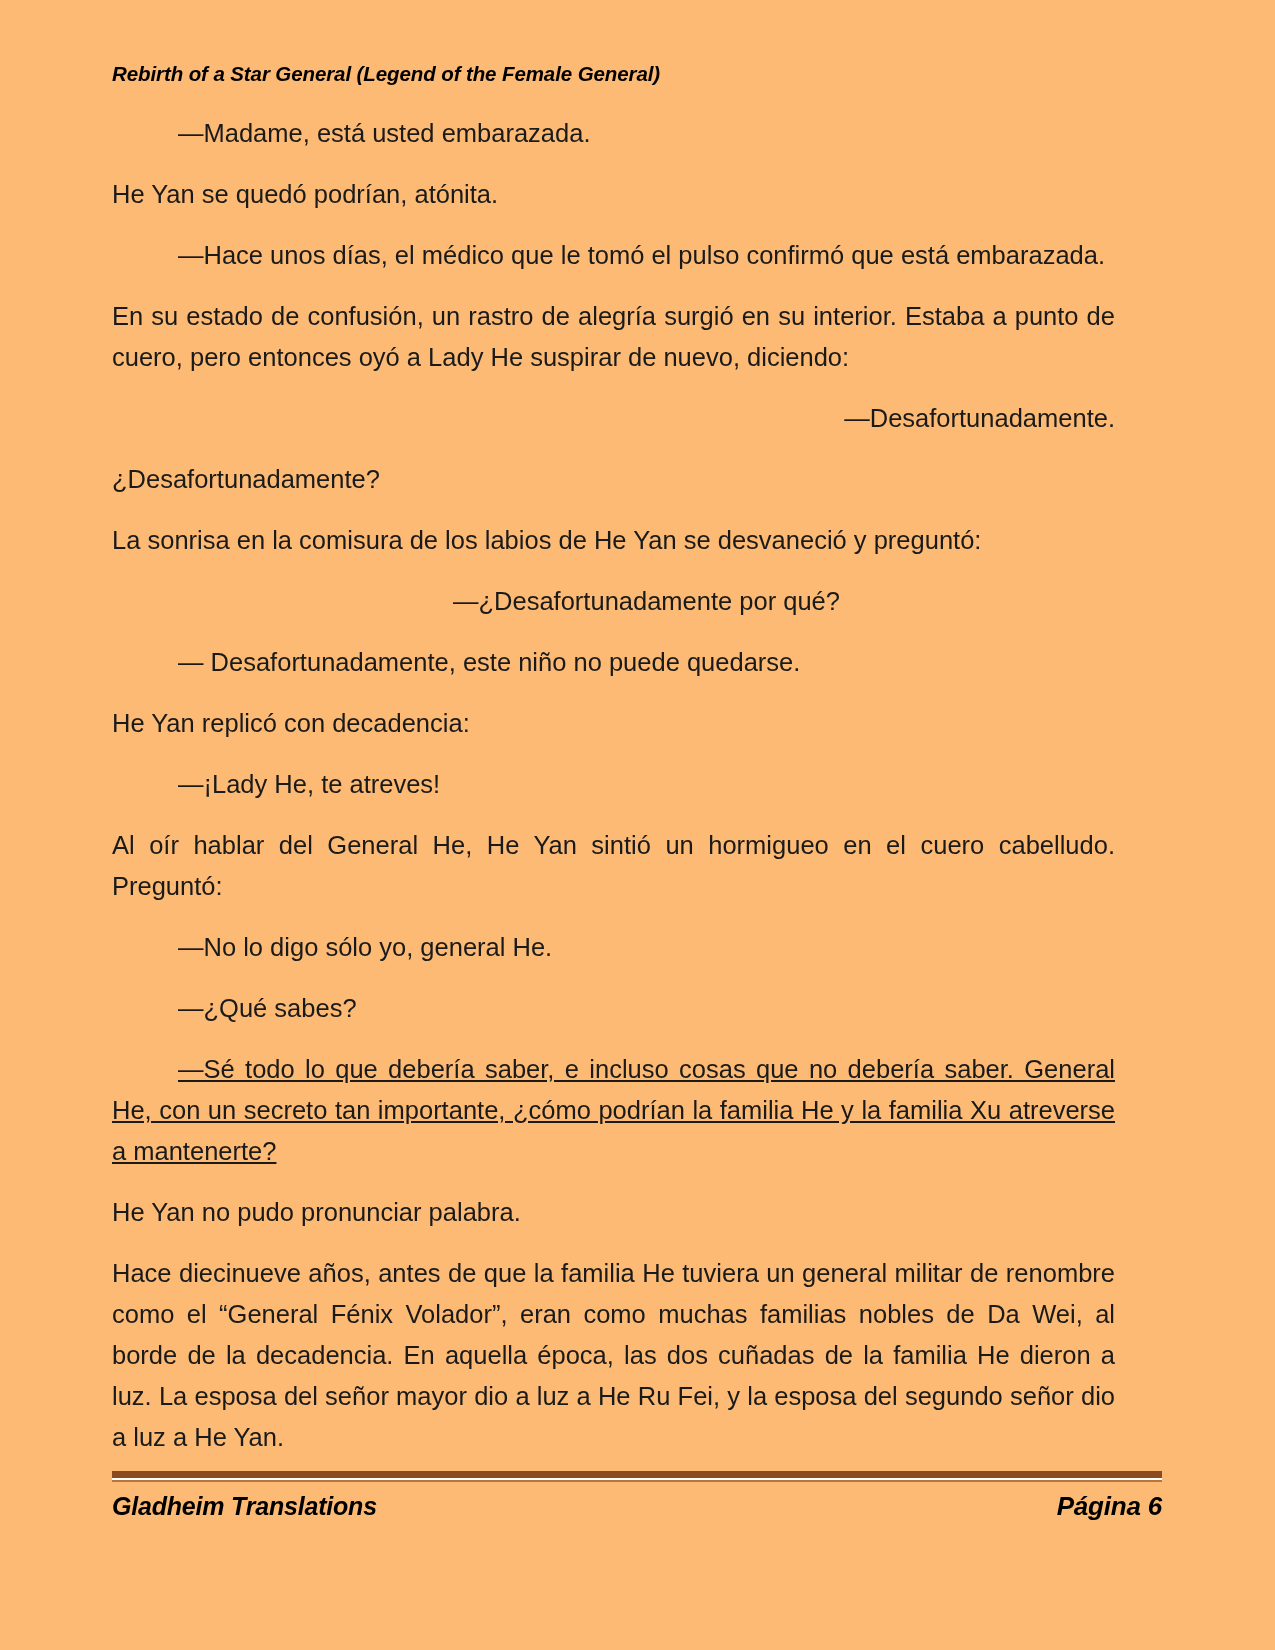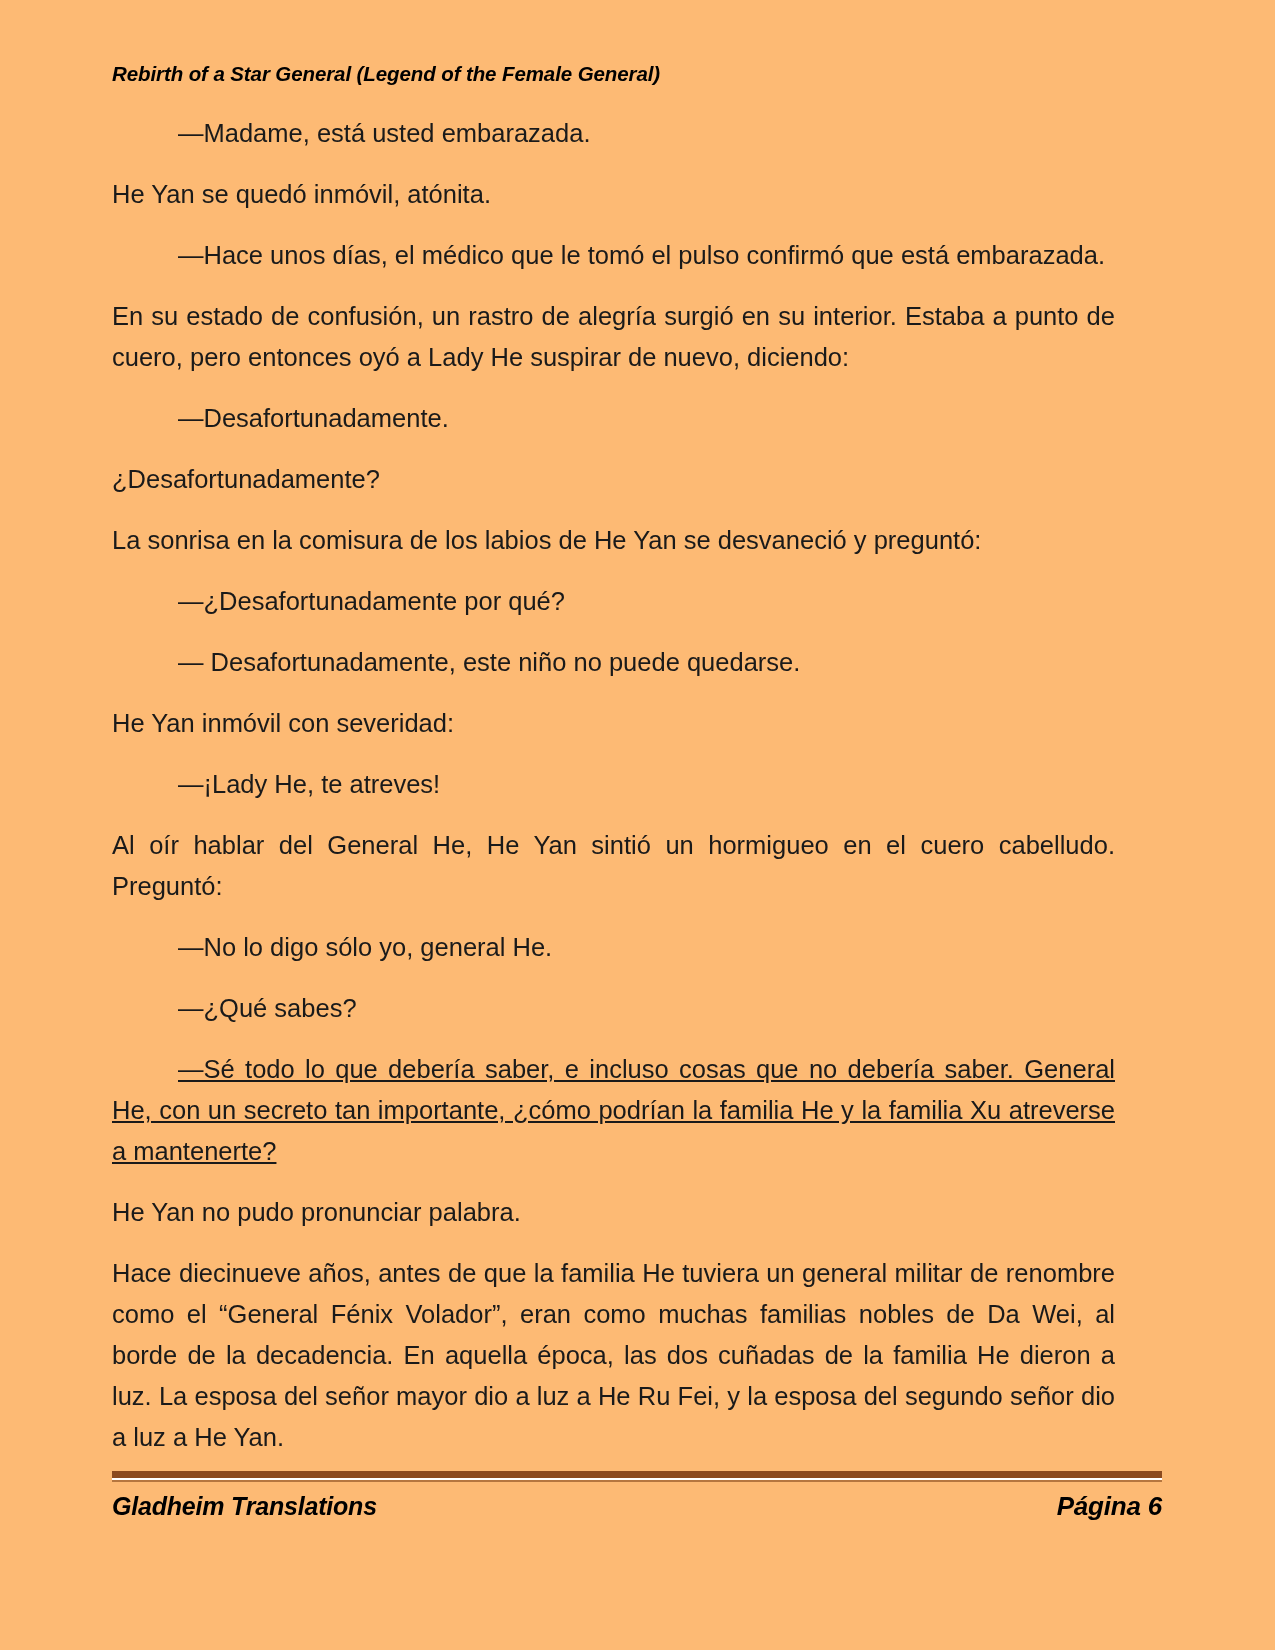--- a/index.html
+++ b/index.html
@@ -122,29 +122,29 @@
 <body>
 
 <div class="page">
 
   <div class="doc-header">
     <div class="doc-header-title">Rebirth of a Star General (Legend of the Female General)</div>
   </div>
 
   <div class="content" id="content">
       <p class="para indent shortline" style="color: rgb(26, 26, 26);">—Madame, está usted embarazada.</p>
-      <p class="para shortline" style="color: rgb(26, 26, 26);">He Yan se quedó inmóvil, atónita.</p>
+      <p class="para shortline" style="color: rgb(26, 26, 26);">He Yan se quedó podrían, atónita.</p>
       <p class="para indent" style="color: rgb(26, 26, 26);">—Hace unos días, el médico que le tomó el pulso confirmó que está embarazada.</p>
       <p class="para" style="color: rgb(26, 26, 26);">En su estado de confusión, un rastro de alegría surgió en su interior. Estaba a punto de cuero, pero entonces oyó a Lady He suspirar de nuevo, diciendo:</p>
-      <p class="para indent shortline" style="color: rgb(26, 26, 26);">—Desafortunadamente.</p>
+      <p class="para indent shortline" style="color: rgb(26, 26, 26); text-align: right;">—Desafortunadamente.</p>
       <p class="para shortline" style="color: rgb(26, 26, 26);">¿Desafortunadamente?</p>
       <p class="para shortline" style="color: rgb(26, 26, 26);">La sonrisa en la comisura de los labios de He Yan se desvaneció y preguntó:</p>
-      <p class="para indent shortline" style="color: rgb(26, 26, 26);">—¿Desafortunadamente por qué?</p>
+      <p class="para indent shortline" style="color: rgb(26, 26, 26); text-align: center;">—¿Desafortunadamente por qué?</p>
       <p class="para indent shortline" style="color: rgb(26, 26, 26);">— Desafortunadamente, este niño no puede quedarse.</p>
-      <p class="para shortline" style="color: rgb(26, 26, 26);">He Yan inmóvil con severidad:</p>
+      <p class="para shortline" style="color: rgb(26, 26, 26);">He Yan replicó con decadencia:</p>
       <p class="para indent shortline" style="color: rgb(26, 26, 26);">—¡Lady He, te atreves!</p>
       <p class="para" style="color: rgb(26, 26, 26);">Al oír hablar del General He, He Yan sintió un hormigueo en el cuero cabelludo. Preguntó:</p>
       <p class="para indent shortline" style="color: rgb(26, 26, 26);">—No lo digo sólo yo, general He.</p>
       <p class="para indent shortline" style="color: rgb(26, 26, 26);">—¿Qué sabes?</p>
       <p class="para indent" style="color: rgb(26, 26, 26); text-decoration: underline;">—Sé todo lo que debería saber, e incluso cosas que no debería saber. General He, con un secreto tan importante, ¿cómo podrían la familia He y la familia Xu atreverse a mantenerte?</p>
       <p class="para shortline" style="color: rgb(26, 26, 26);">He Yan no pudo pronunciar palabra.</p>
       <p class="para" style="color: rgb(26, 26, 26);">Hace diecinueve años, antes de que la familia He tuviera un general militar de renombre como el “General Fénix Volador”, eran como muchas familias nobles de Da Wei, al borde de la decadencia. En aquella época, las dos cuñadas de la familia He dieron a luz. La esposa del señor mayor dio a luz a He Ru Fei, y la esposa del segundo señor dio a luz a He Yan.</p>
     </div>
 
   <div class="doc-footer">

